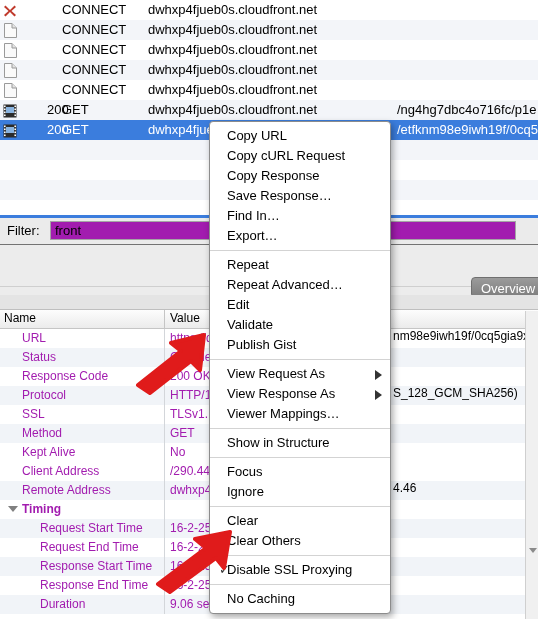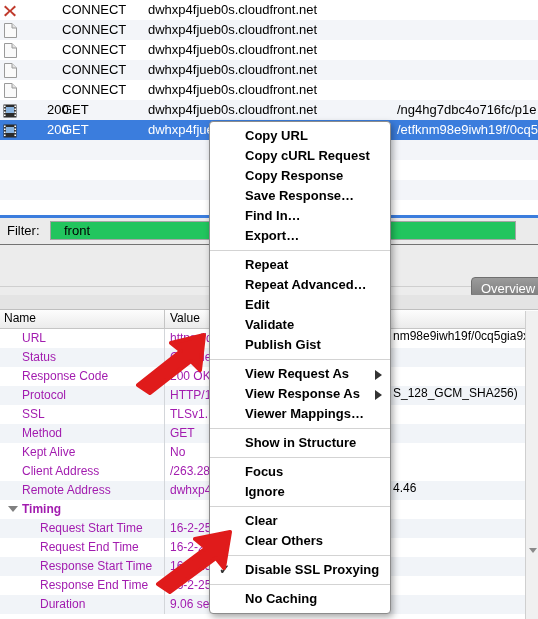--- a/index.html
+++ b/index.html
@@ -84,25 +84,25 @@
   }
   .filter-label {
     position: absolute;
     left: 7px; top: 5px;
     font-size: 13px; color: #000;
   }
   .filter-input {
     position: absolute;
     left: 50px; top: 3px;
     width: 466px; height: 19px;
-    background: #22c55e;
+    background: #a21caf;
     border: 1px solid #a5a5a5;
     box-sizing: border-box;
     font-size: 13px;
-    padding: 0 13px;
+    padding: 0 4px;
     line-height: 17px;
     color: #000;
   }
 
   
   .gray-strip {
     position: absolute;
     left: 0; top: 245px;
     width: 538px; height: 50px;
     background: #ececec;
@@ -195,24 +195,23 @@
     padding: 4px 0;
     box-sizing: border-box;
     font-size: 13px;
     color: #000;
     z-index: 50;
   }
   .ctx-item {
     position: relative;
     height: 20px;
     line-height: 20px;
-    padding-left: 35px;
+    padding-left: 17px;
     padding-right: 18px;
     white-space: nowrap;
-    font-weight: bold;
   }
   .ctx-sep {
     height: 1px;
     background: #d3d3d3;
     margin: 4px 0 4px 0;
   }
   .ctx-arrow {
     position: absolute;
     right: 8px; top: 6px;
     width: 0; height: 0;
@@ -415,21 +414,21 @@
           <span class="d-value">GET</span>
         </div>
         <div class="d-row odd">
           <span class="d-name indent1">Kept Alive</span>
           <span class="d-vsep"></span>
           <span class="d-value">No</span>
         </div>
         <div class="d-row odd">
           <span class="d-name indent1">Client Address</span>
           <span class="d-vsep"></span>
-          <span class="d-value">/263.28</span>
+          <span class="d-value">/290.44</span>
         </div>
         <div class="d-row even">
           <span class="d-name indent1">Remote Address</span>
           <span class="d-vsep"></span>
           <span class="d-value">dwhxp4</span>
         </div>
         <div class="d-row odd">
           <span class="twisty"></span>
           <span class="d-name indent1 group">Timing</span>
           <span class="d-vsep"></span>

